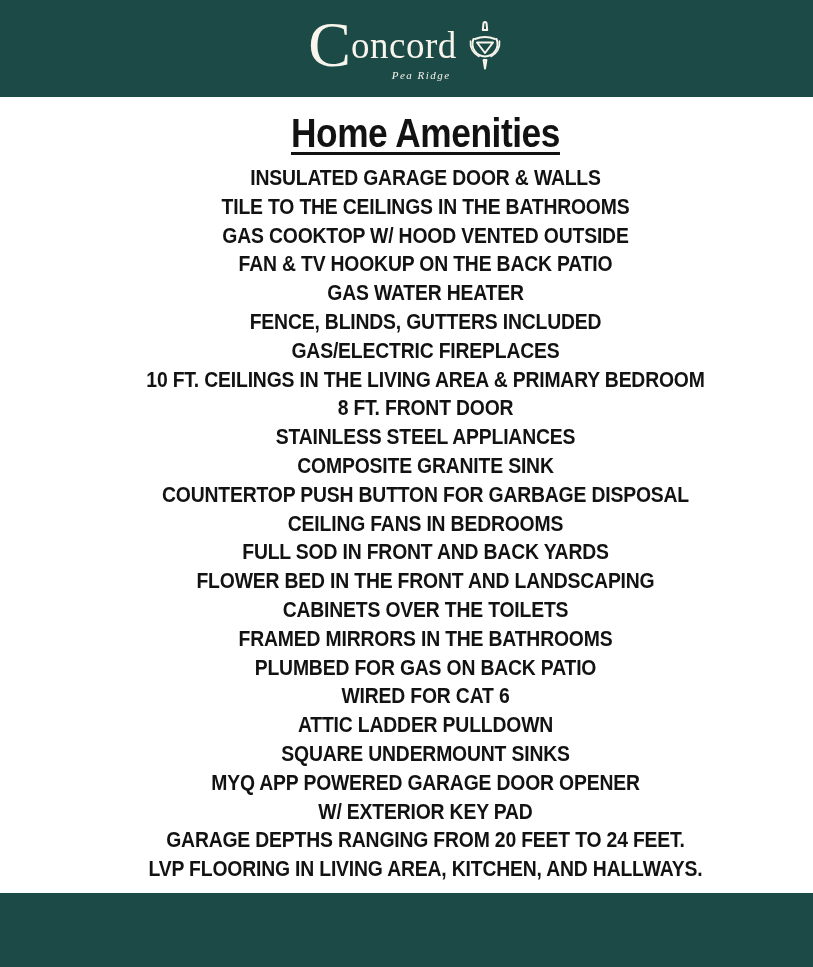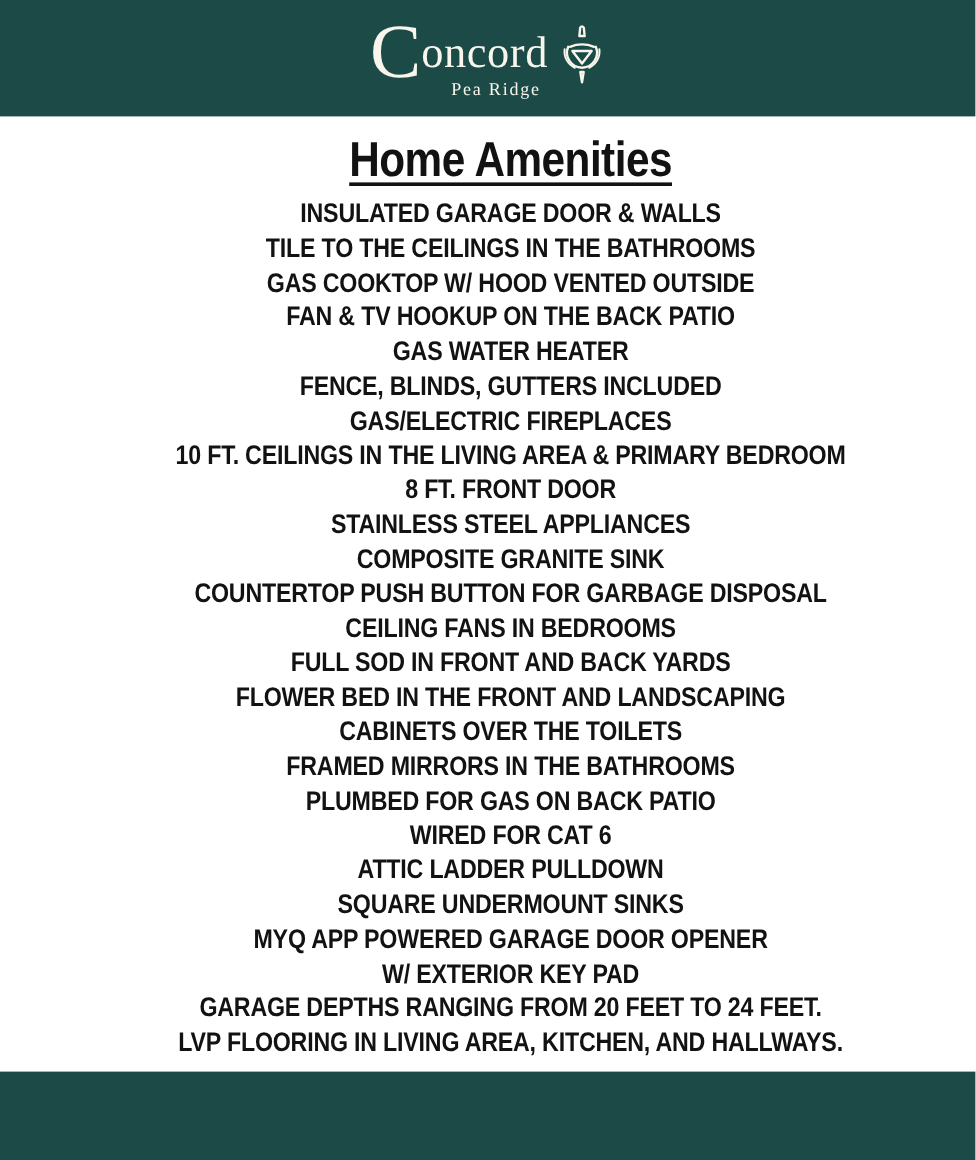--- a/index.html
+++ b/index.html
@@ -39,24 +39,25 @@
   .big-c{
     font-size:64px;
     line-height:0.9;
     vertical-align:-8px;
   }
   .rest{
     font-size:37px;
     letter-spacing:0.5px;
   }
   .subtitle{
-    font-size:15px;
+    font-size:11px;
     letter-spacing:1.5px;
     margin-top:-4px;
     padding-right:6px;
+    font-style:italic;
   }
   .knocker{
     width:40px;height:60px;
     display:block;
     margin-top:-4px;
   }
   
   main{
     flex:1 1 auto;
     overflow:hidden;

